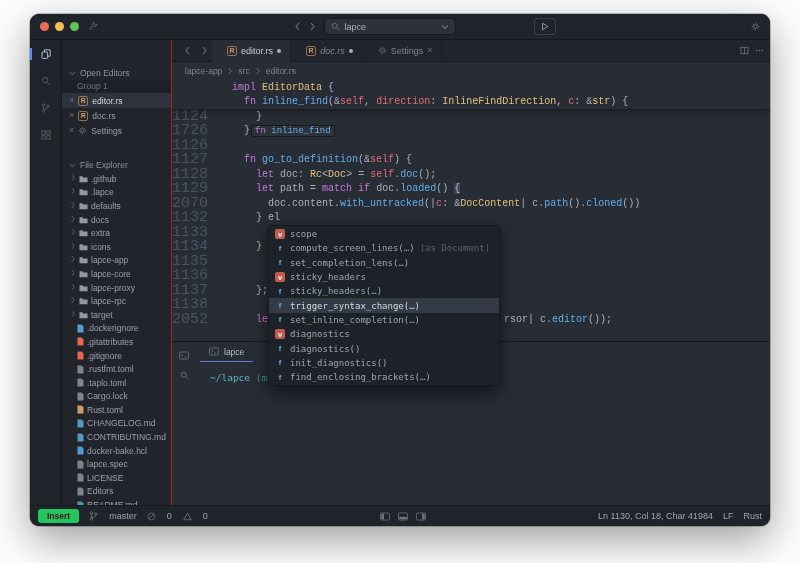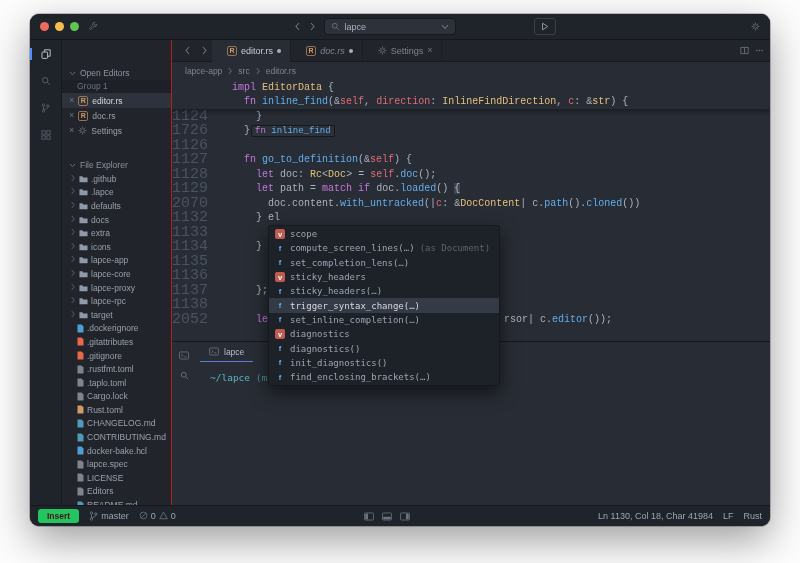--- a/index.html
+++ b/index.html
@@ -63,21 +63,21 @@
 .csuffix{color:#5c6370}
 .terminalpanel{height:164px;flex:none;border-top:1px solid #15181d;display:flex;background:#282c34;position:relative;z-index:2}
 .termrail{width:24px;flex:none;display:flex;flex-direction:column;align-items:center;padding-top:9px;gap:11px;color:#5c6370}
 .termmain{flex:1;min-width:0}
 .termtabs{height:20px;display:flex;align-items:stretch;padding-left:4px}
 .termtab{display:flex;align-items:center;gap:5px;padding:0 9px;color:#b6bdc9;font-size:8.5px;border-bottom:1px solid #5b7fd4}
 .termbody{padding:10px 0 0 14px;font-family:"DejaVu Sans Mono",monospace;font-size:9.5px}
 .tpath{color:#56b6c2}.tbranch{color:#56b6c2;opacity:.72}
 .statusbar{height:21px;flex:none;background:#1f232a;border-top:1px solid #15181d;display:flex;align-items:center;padding:0 8px;gap:10px;font-size:9px;color:#9da5b4}
 .modebadge{background:#22c55e;color:#50131c;font-weight:700;padding:2px 9px;border-radius:3px;font-size:8.5px}
-.sbitem{display:inline-flex;align-items:flex-start;gap:3px}
+.sbitem{display:inline-flex;align-items:center;gap:11px}
 .sbicons{display:inline-flex;gap:8px;color:#9da5b4}
 </style>
 </head>
 <body>
 
 <div class="page">
   <div class="window">
 
     <div class="titlebar">
       <div class="lights">

